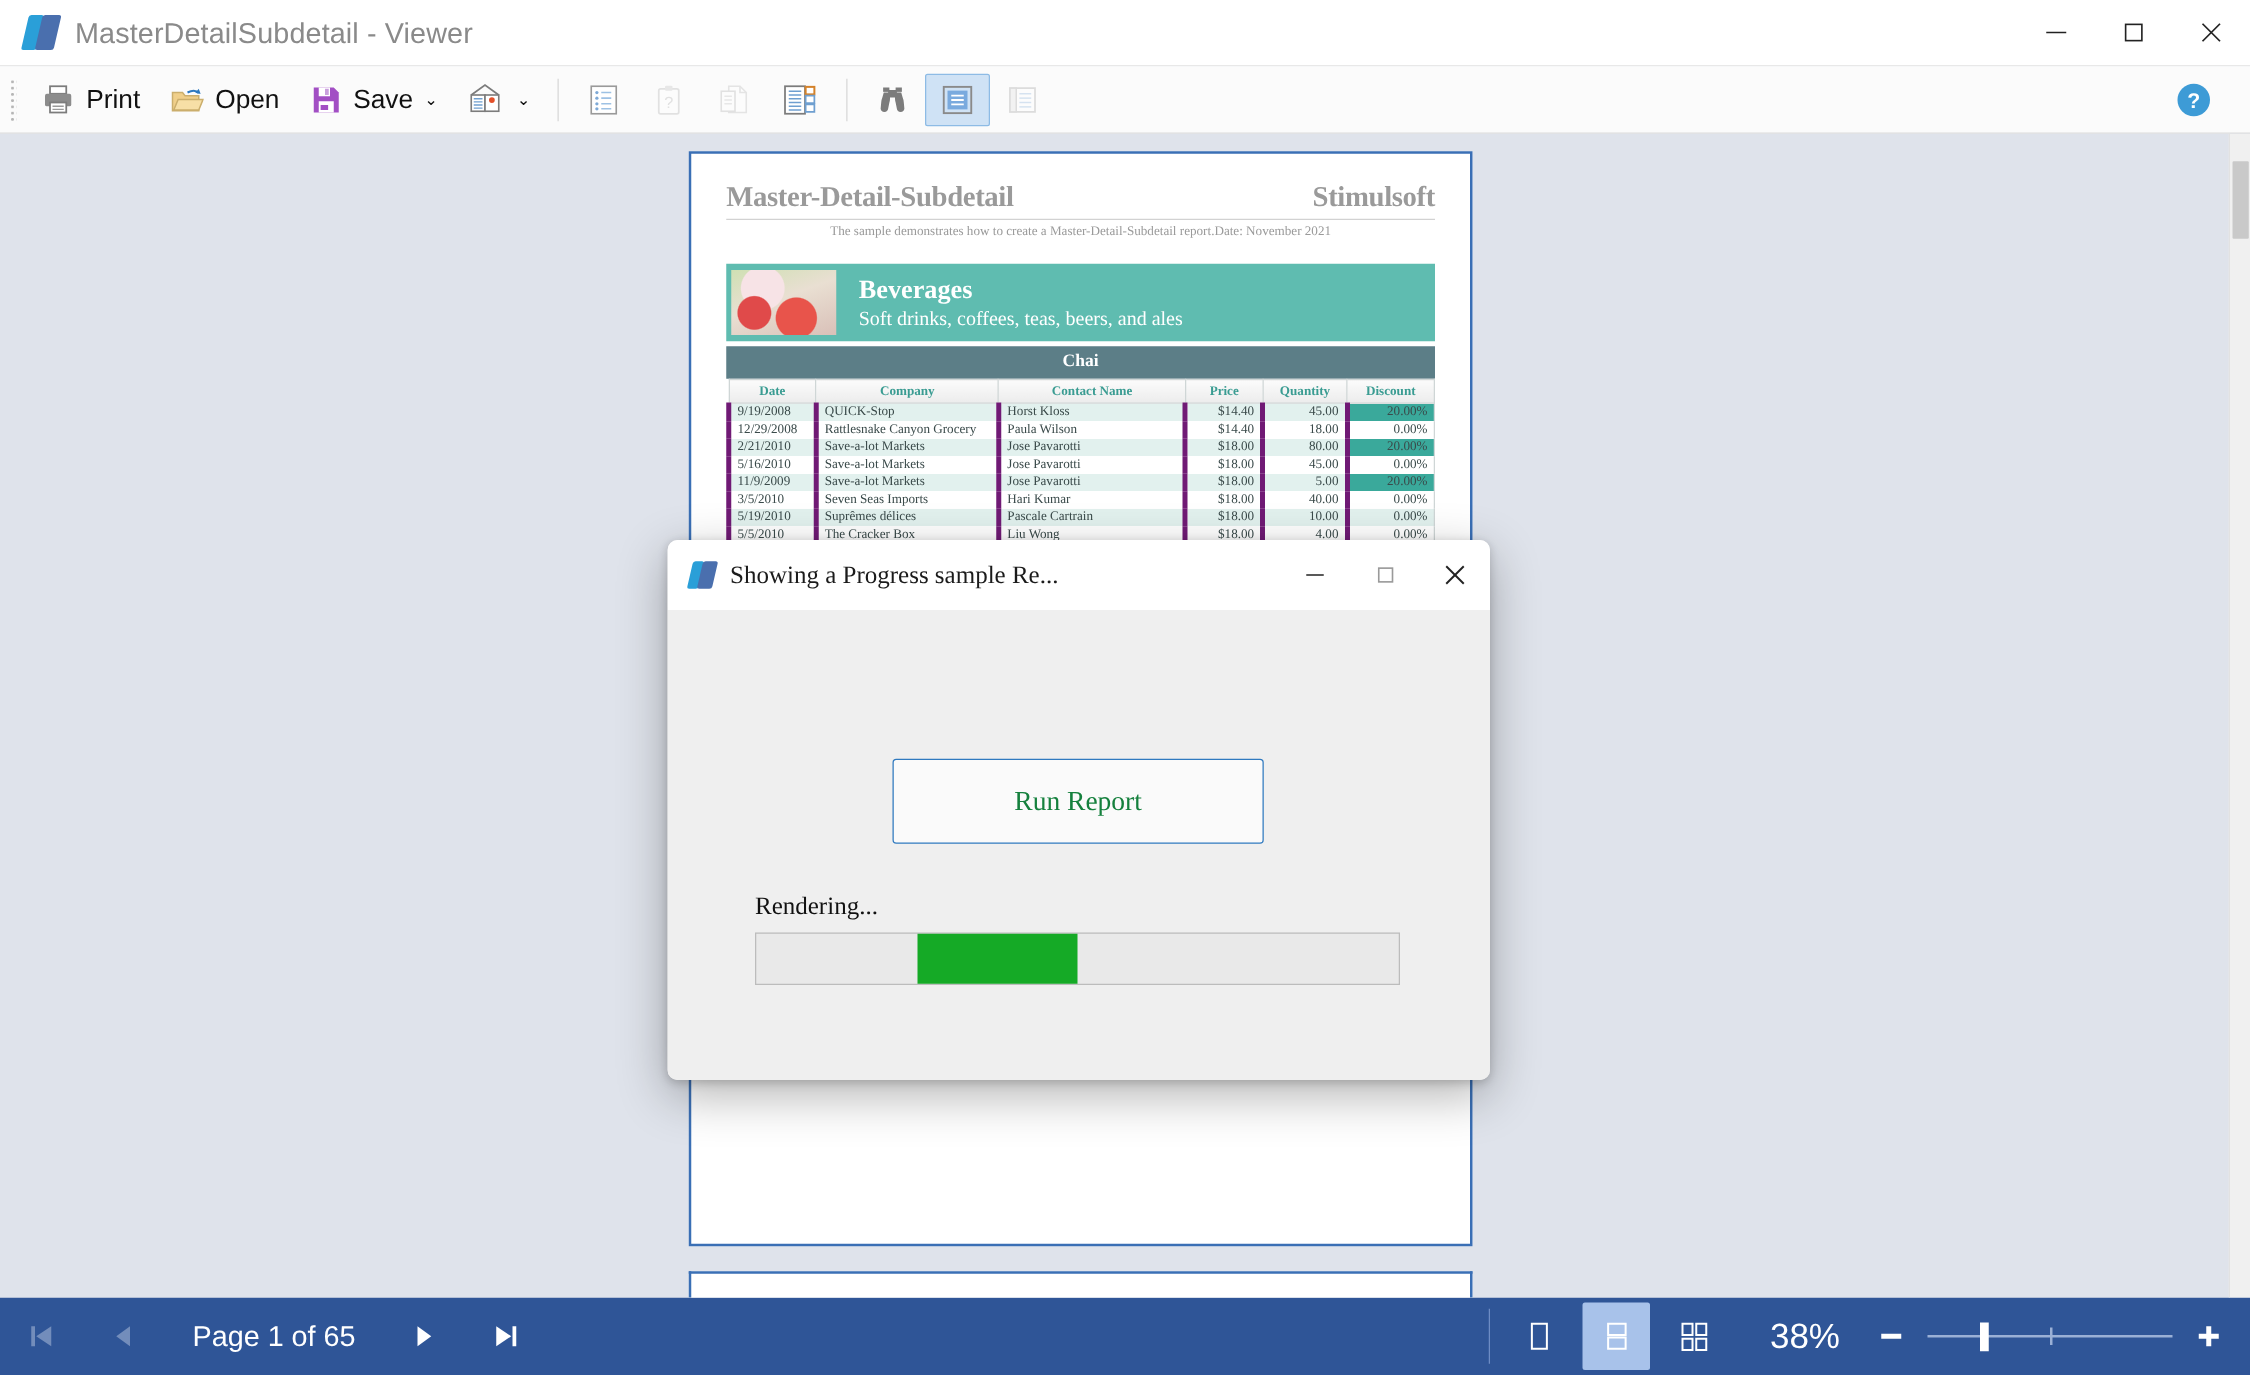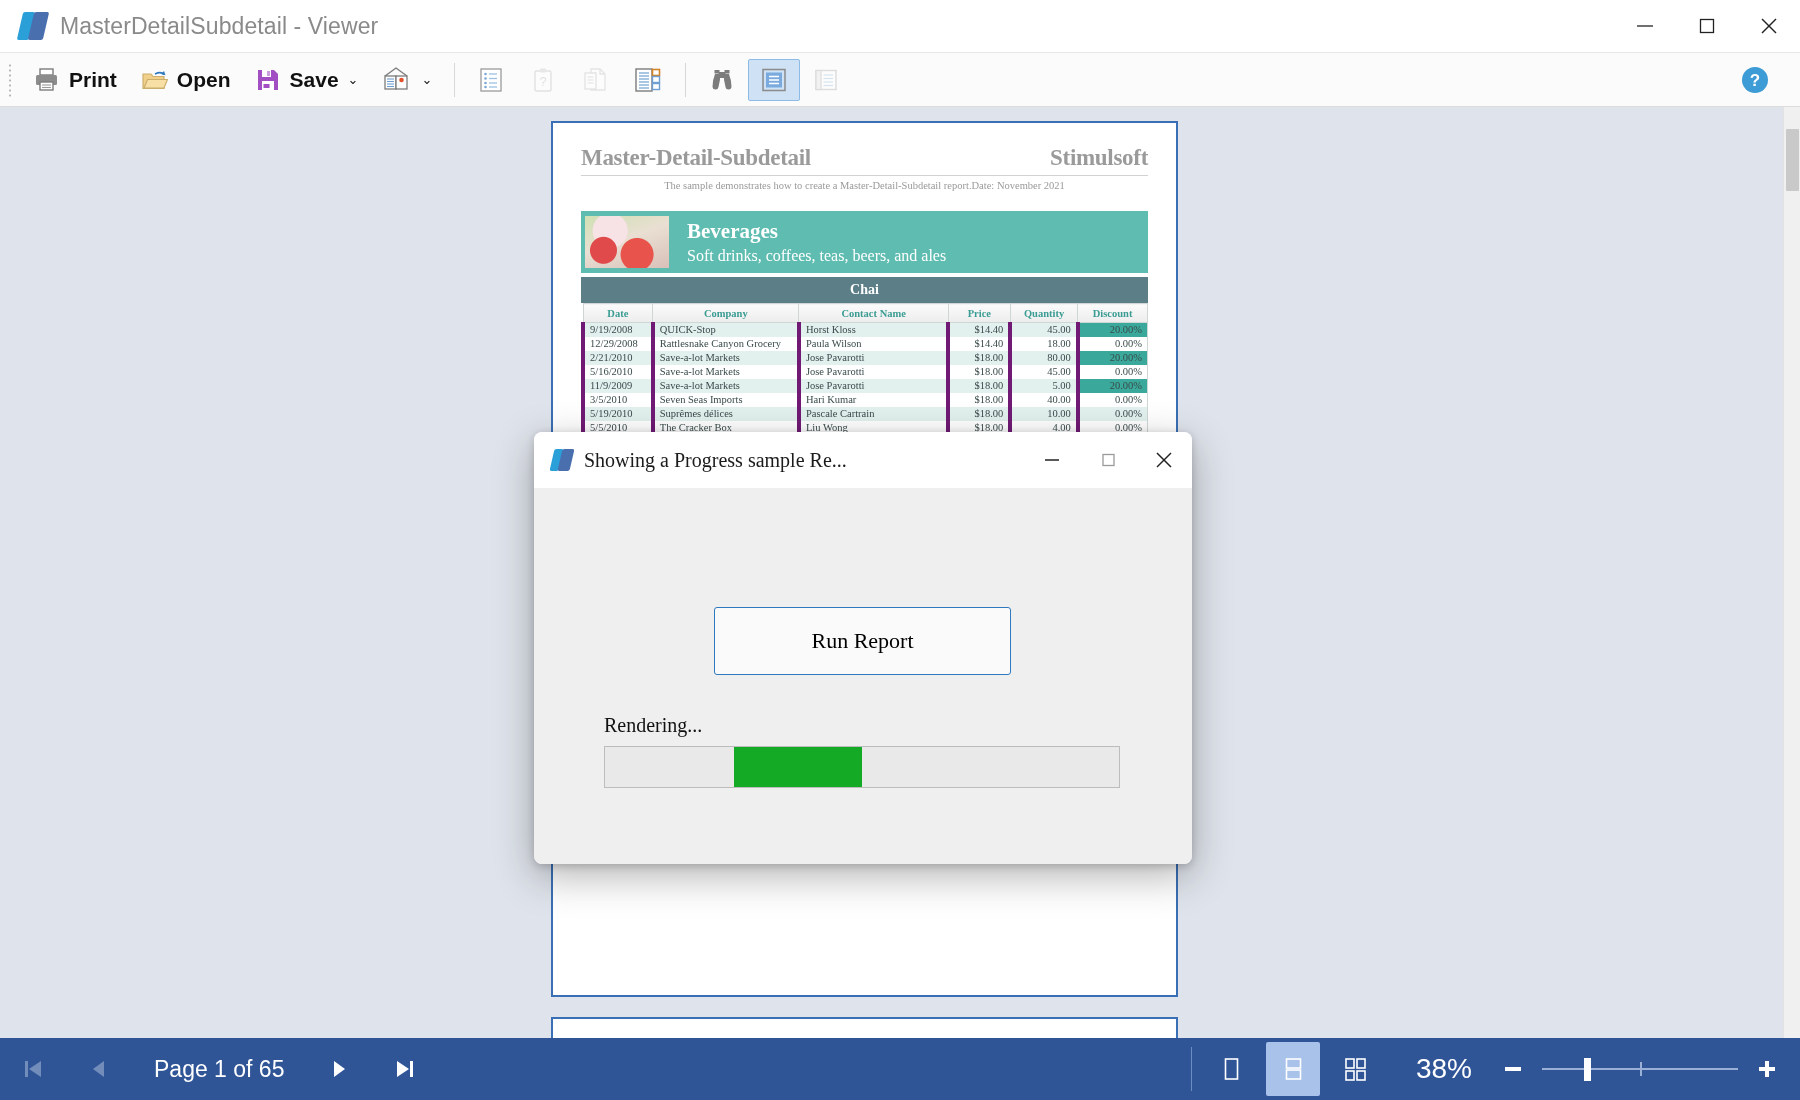--- a/index.html
+++ b/index.html
@@ -64,21 +64,21 @@
     width: 5px; height: 34px; margin-right: 8px;
     background-image: radial-gradient(circle, #b6b6b6 1px, transparent 1.2px);
     background-size: 4px 5px;
   }
   .tb-item {
     display: flex; align-items: center; gap: 9px;
     height: 42px; padding: 0 11px; cursor: default;
     border: 1px solid transparent; border-radius: 2px;
   }
   .tb-item.sel { background: #cfe2f5; border-color:#8dbbe5; }
-  .tb-label { font-size: 21px; color: #111; font-weight: bold; }
+  .tb-label { font-size: 21px; color: #111; }
   .tb-sep { width:1px; height:34px; background:#d8d8d8; margin: 0 10px; }
   .tb-caret { font-size: 13px; color:#111; line-height:1; }
   .tb-spacer { flex: 1 1 auto; }
   .help-btn { margin-right: 18px; }
 
   
   .ico { position: relative; flex: 0 0 auto; }
   .ico svg { display:block; }
 
   
@@ -189,21 +189,21 @@
   .modal-title-text { font-size:20px; color:#1b1b1b; }
   .modal-wc { margin-left:auto; display:flex; height:56px; }
   .mwc-btn { width:56px; height:56px; display:flex; align-items:center; justify-content:center; }
 
   .modal-body { position:relative; height: 376px; background:#efefef; }
   .run-btn {
     position:absolute; left:180px; top:119px;
     width: 297px; height: 68px;
     background:#fafafa; border:1px solid #2f79bf; border-radius:3px;
     display:flex; align-items:center; justify-content:center;
-    font-size: 22px; color:#000000;
+    font-size: 22px; color:#15803d;
   }
   .render-label { position:absolute; left:70px; top:226px; font-size:20px; color:#111; }
   .progress-outer {
     position:absolute; left:70px; top:258px; width: 516px; height: 42px;
     background:#e9e9e9; border:1px solid #bcbcbc;
   }
   .progress-fill { position:absolute; left:130px; top:0; height:100%; width:130px; background:#15aa26; }
 
   
   .statusbar {

